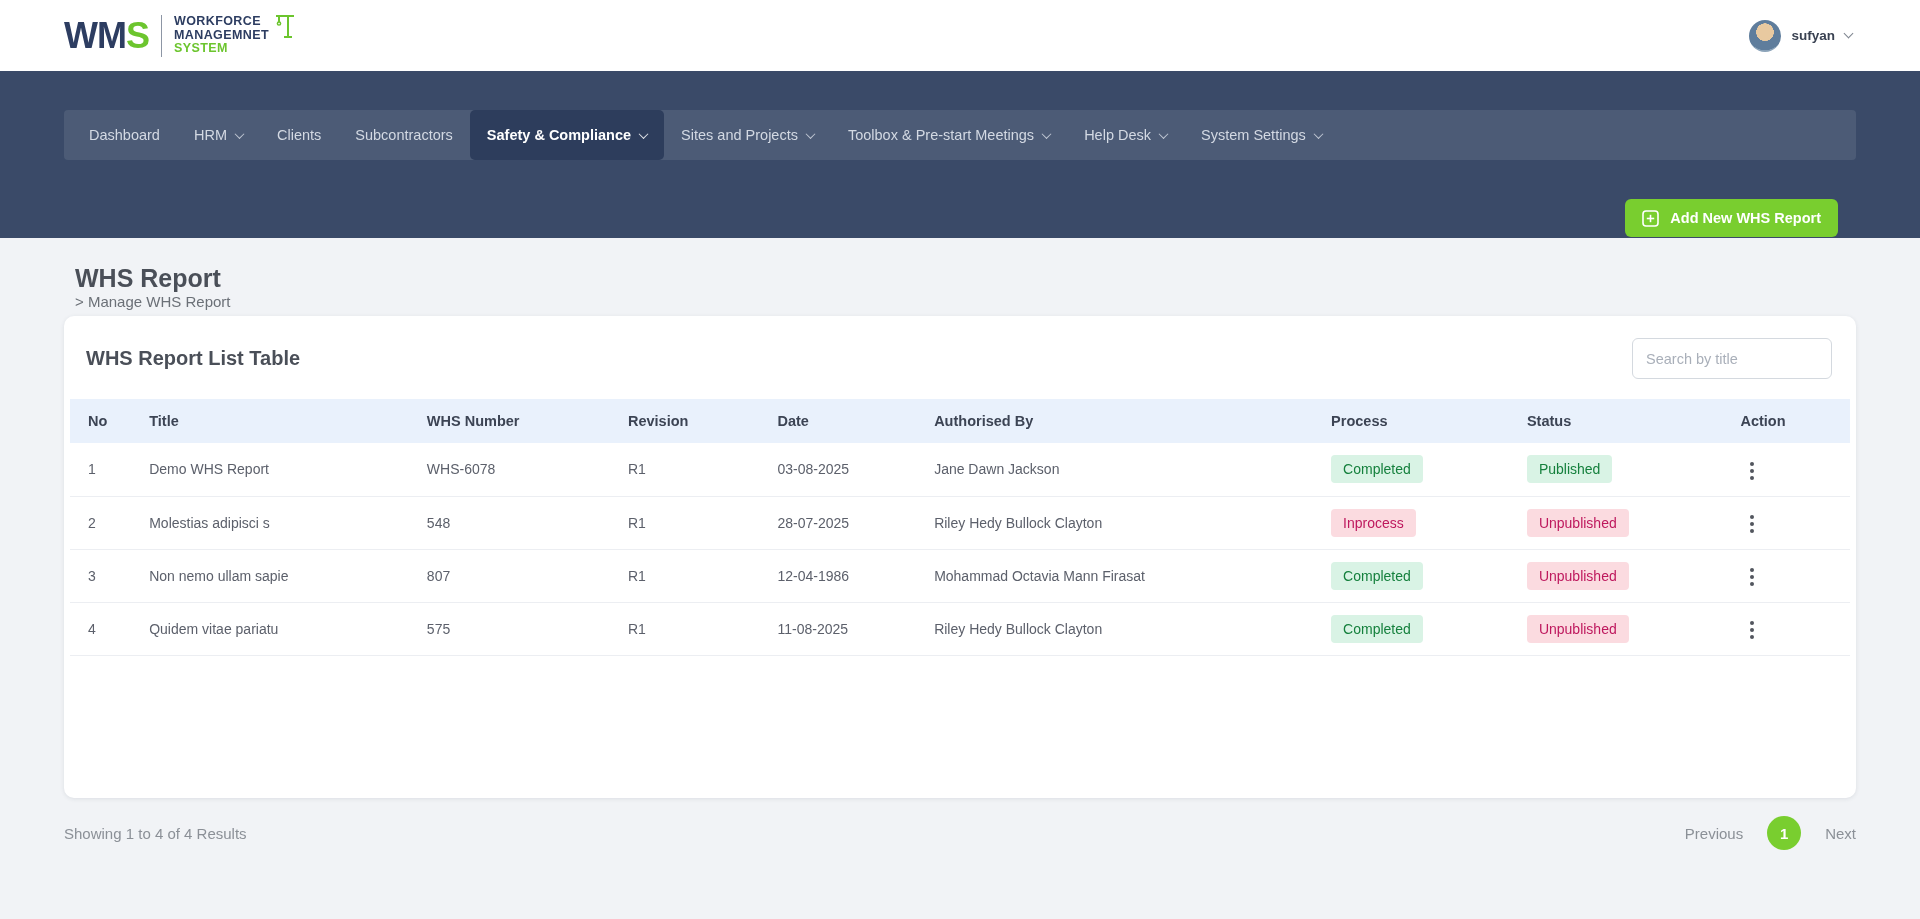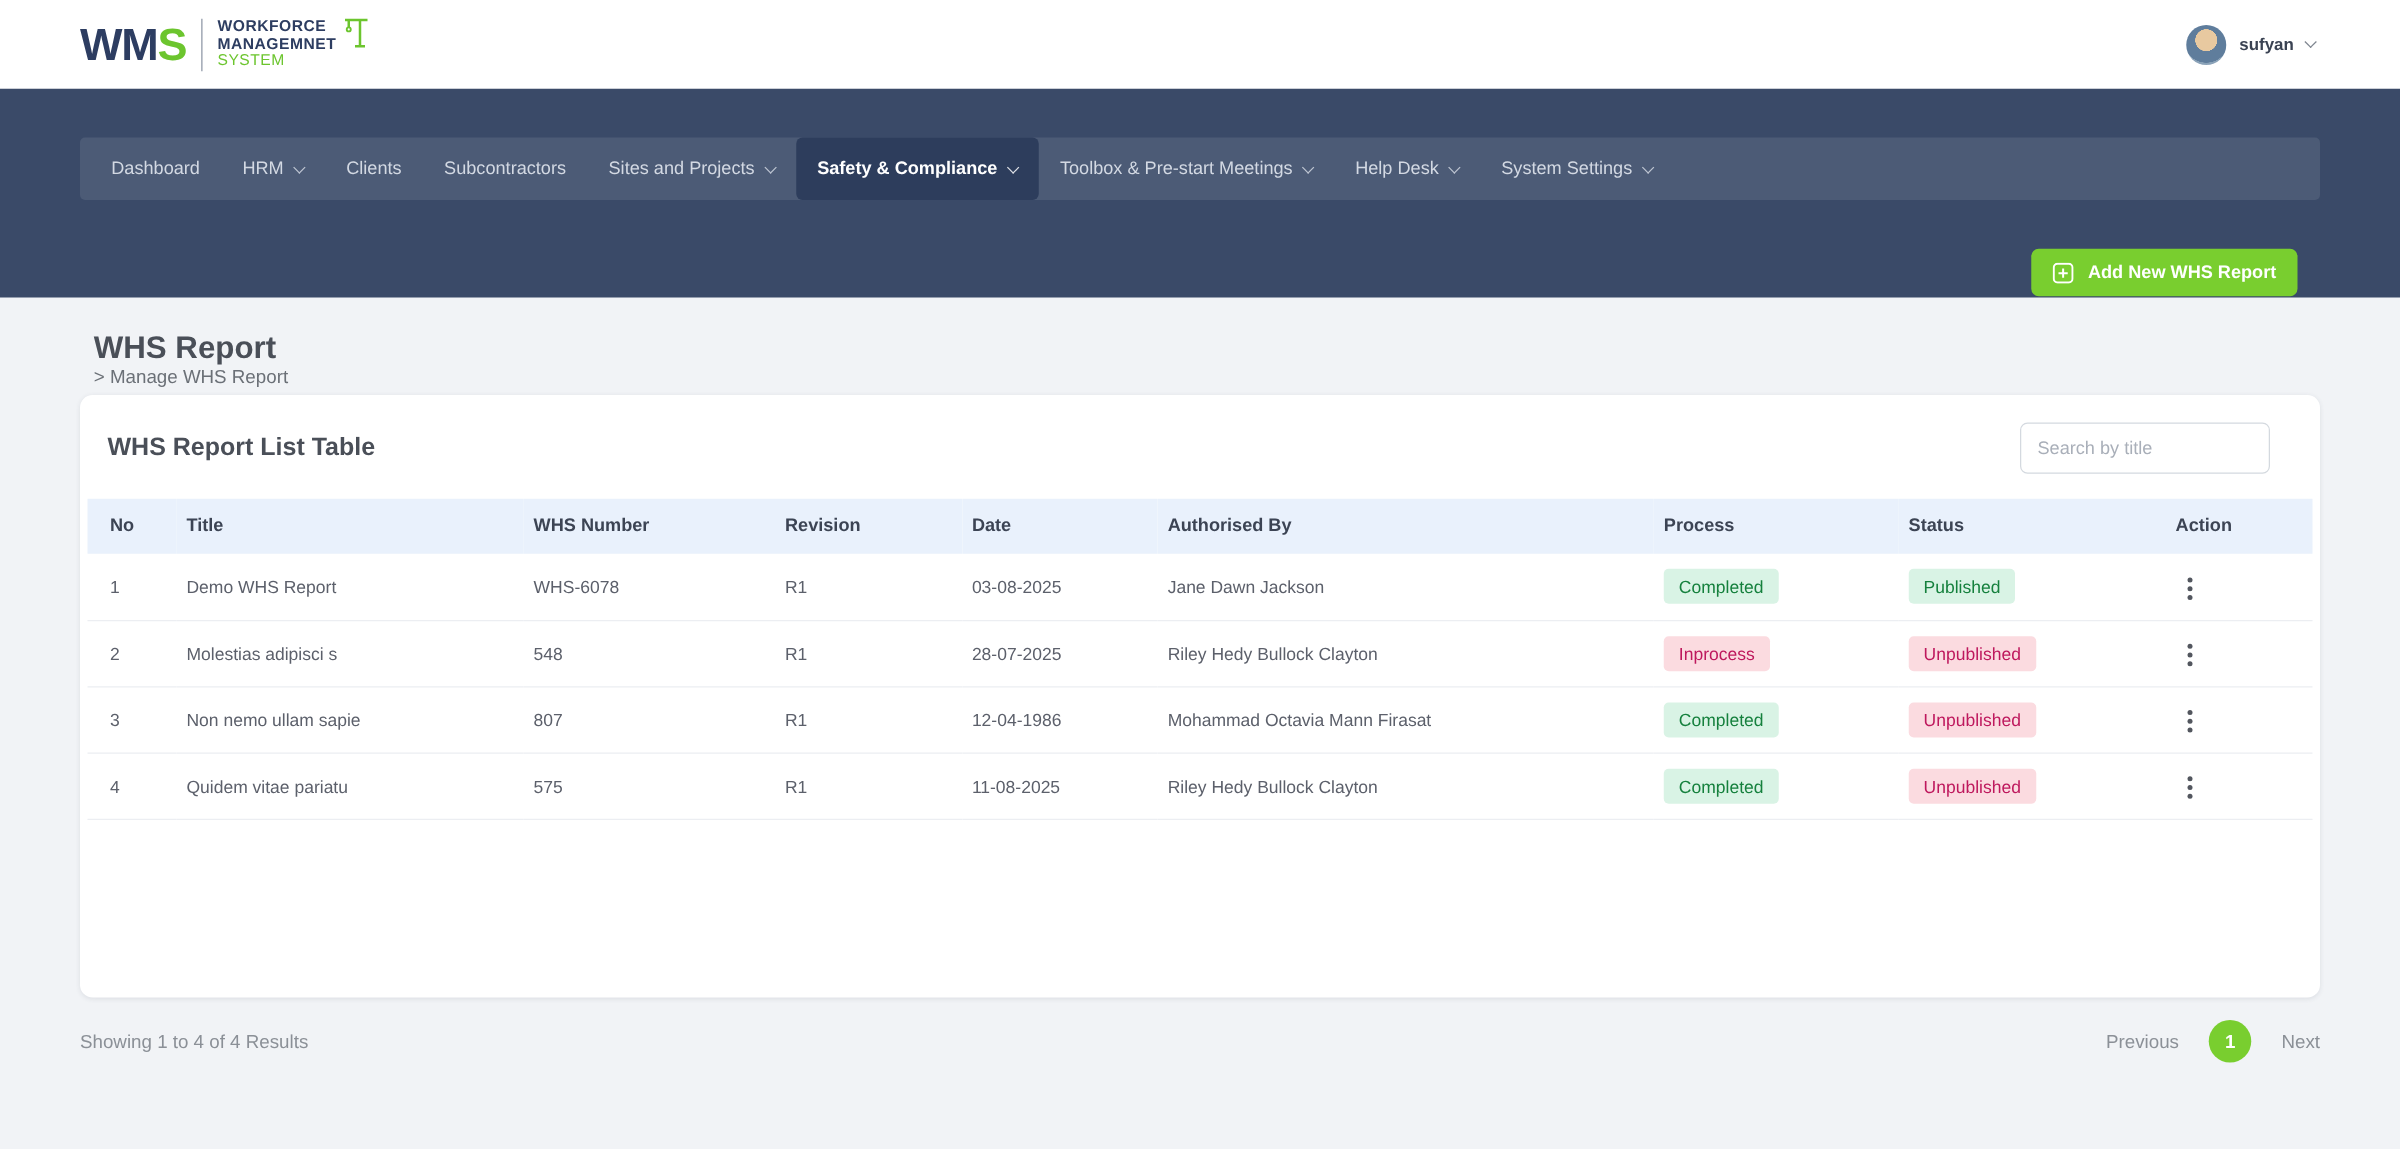--- a/index.html
+++ b/index.html
@@ -8,21 +8,21 @@
 
   
   .topbar { height:71px; background:#ffffff; display:flex; align-items:center; justify-content:space-between; padding:0 68px 0 64px; }
   .logo { display:flex; align-items:center; gap:12px; }
   .logo-wms { font-size:36px; font-weight:800; letter-spacing:-1px; position:relative; line-height:1; }
   .logo-wms .navy { color:#2d3d61; }
   .logo-wms .green { color:#6cc52e; }
   .logo-divider { width:1px; height:42px; background:#8d96a5; }
   .logo-text { display:flex; flex-direction:column; line-height:1.1; position:relative; padding-right:26px; }
   .logo-line1, .logo-line2 { font-size:12.5px; font-weight:800; color:#2d3d61; letter-spacing:.4px; }
-  .logo-line3 { font-size:12.5px; font-weight:400; color:#6cc52e; letter-spacing:.4px; }
+  .logo-line3 { font-size:12.5px; font-weight:700; color:#6cc52e; letter-spacing:.4px; }
   .crane { position:absolute; right:0; top:-2px; }
   .user-chip { display:flex; align-items:center; gap:10px; cursor:pointer; }
   .avatar { width:32px; height:32px; border-radius:50%;
             background:radial-gradient(circle at 50% 38%, #e8c9a0 0 34%, #5f7d9c 35% 70%, #8aa2b8 71%); }
   .user-name { font-size:13.5px; font-weight:700; color:#3a4252; }
 
   
   .hero { height:167px; background:#3a4a68; position:relative; }
   .nav-strip { position:absolute; top:39px; left:64px; right:64px; height:50px; background:#4c5b76; border-radius:4px; display:flex; align-items:center; padding:0 8px; }
   .nav-item { display:flex; align-items:center; height:50px; padding:0 17px; color:#d3d9e3; font-size:14.5px; cursor:pointer; border-radius:5px; white-space:nowrap; }
@@ -31,21 +31,21 @@
   .chev-gray { display:inline-block; width:7px; height:7px; border-right:1.8px solid #7e858f; border-bottom:1.8px solid #7e858f; transform:rotate(45deg); margin-top:-4px; }
 
   .add-btn { position:absolute; right:82px; top:128px; height:38px; display:flex; align-items:center; gap:11px; background:#79ce2f; border:none; border-radius:6px; color:#ffffff; font-weight:700; font-size:14.5px; padding:0 17px; cursor:pointer; font-family:inherit; }
 
   
   .breadcrumb-row { margin:26px 64px 12px; height:32px; display:flex; align-items:baseline;flex-direction:column; }
   .page-title { font-size:25px; font-weight:700; color:#4a4f58; }
   .breadcrumb-trail { font-size:15px; color:#6b7077; margin-left:11px; }
 
   .card { margin:20px 64px 0; height:482px; background:#ffffff; border-radius:10px; box-shadow:0 1px 4px rgba(40,50,70,.10); }
-  .card-head { display:flex; justify-content:space-between; align-items:center; padding:22px 40px 20px 22px; }
+  .card-head { display:flex; justify-content:space-between; align-items:center; padding:22px 24px 20px 22px; }
   .card-title { font-size:20px; font-weight:700; color:#4a4f58; }
   .search-input { width:200px; height:41px; border:1px solid #d4d9df; border-radius:6px; padding:0 13px; font-size:14.5px; color:#4a4f58; font-family:inherit; outline:none; }
   .search-input::placeholder { color:#a9afb9; }
 
   table { width:calc(100% - 12px); margin:0 6px; border-collapse:collapse; table-layout:fixed; }
   th { background:#e9f1fc; height:44px; text-align:left; font-size:14.5px; font-weight:700; color:#3c4454; padding-left:8px; }
   th:first-child, td:first-child { padding-left:18px; }
   td { height:53px; font-size:14px; color:#5c606b; padding-left:8px; border-bottom:1px solid #eceef2; }
   .pill { display:inline-block; padding:6px 12px; border-radius:4px; font-size:14px; }
   .pill.success { background:#d9f3e5; color:#15803d; }
@@ -96,26 +96,26 @@
     <div class="nav-item">
         <span>HRM</span>
         <span class="chev"></span>
       </div>
     <div class="nav-item">
         <span>Clients</span>
       </div>
     <div class="nav-item">
         <span>Subcontractors</span>
       </div>
-    <div class="nav-item">
-        <span>Sites and Projects</span>
-        <span class="chev"></span>
-      </div>
     <div class="nav-item active">
         <span>Safety &amp; Compliance</span>
+        <span class="chev"></span>
+      </div>
+    <div class="nav-item">
+        <span>Sites and Projects</span>
         <span class="chev"></span>
       </div>
     <div class="nav-item">
         <span>Toolbox &amp; Pre-start Meetings</span>
         <span class="chev"></span>
       </div>
     <div class="nav-item">
         <span>Help Desk</span>
         <span class="chev"></span>
       </div>

